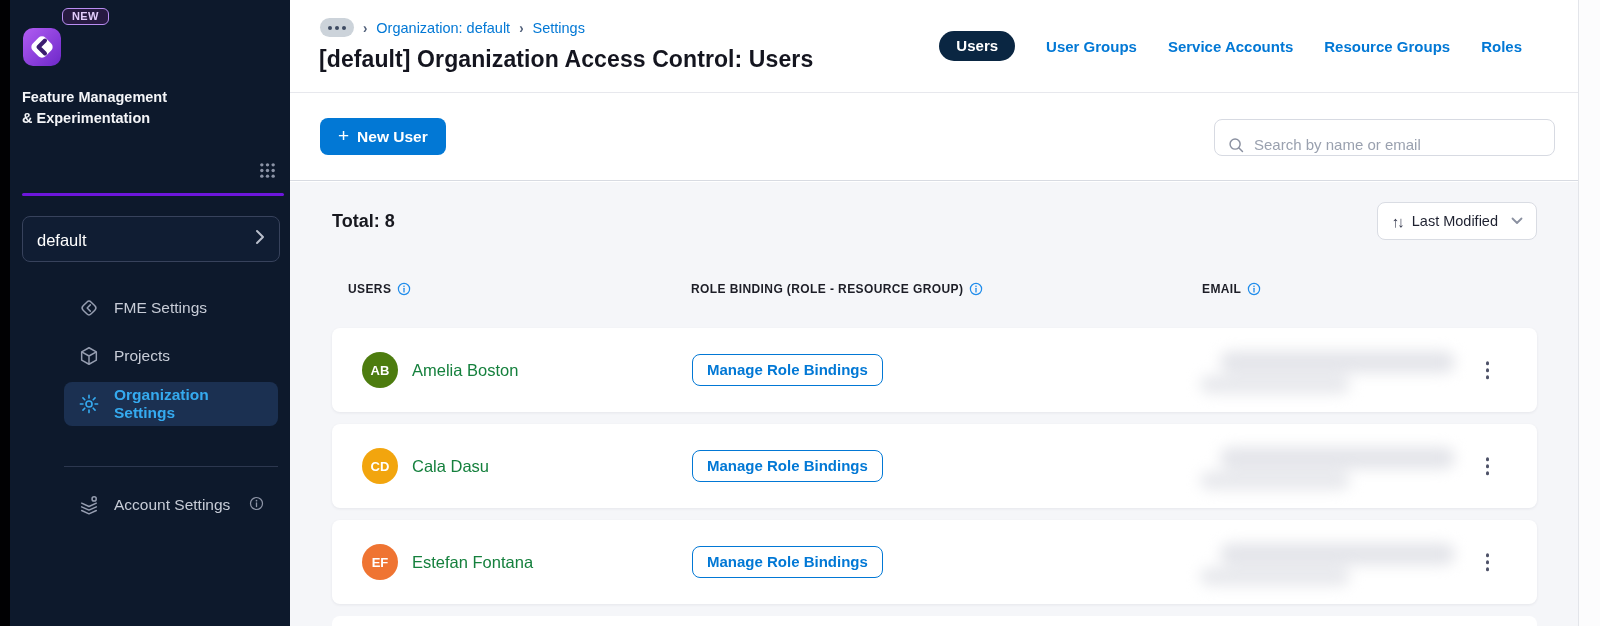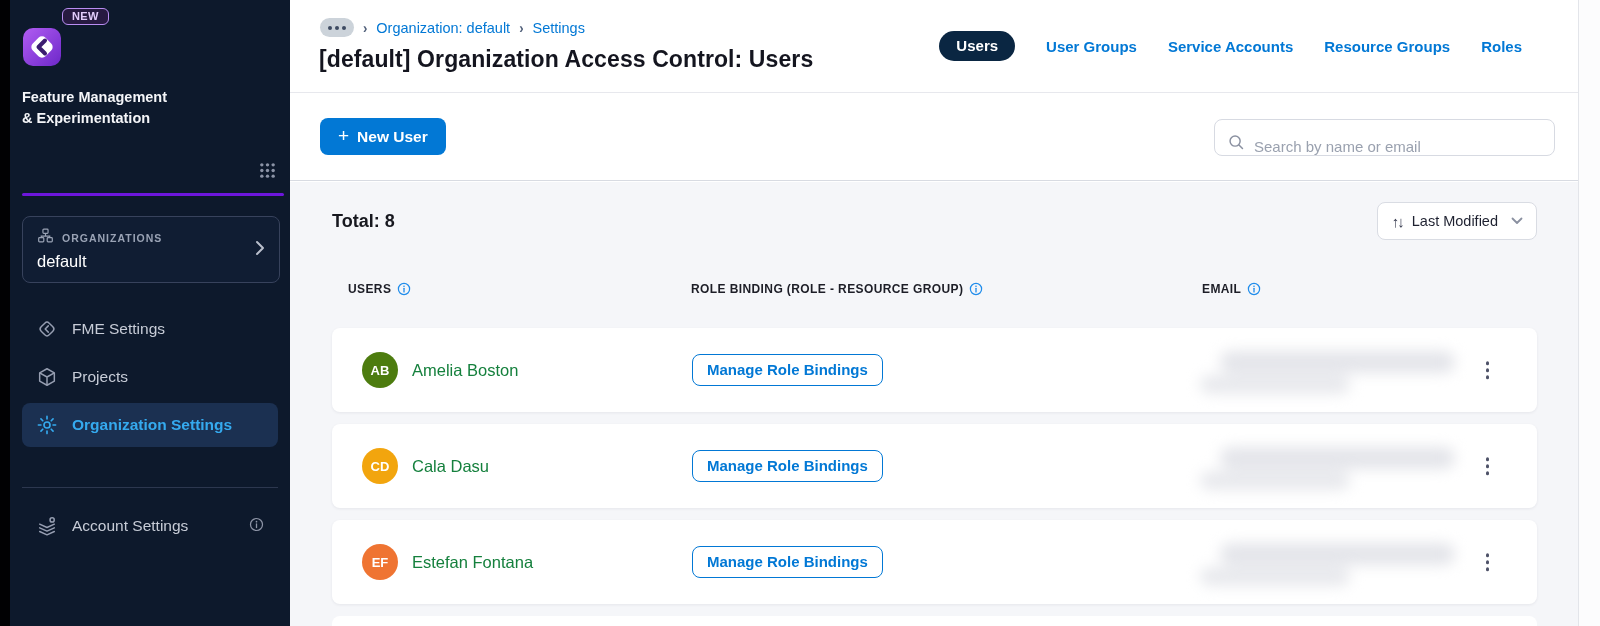--- a/index.html
+++ b/index.html
@@ -29,21 +29,21 @@
 
   .org-selector {
     position:relative; margin:20px 10px 0 12px; border:1px solid #37425c; border-radius:8px;
     padding:10px 14px 11px; cursor:pointer; background:#101d33;
   }
   .org-top { display:flex; align-items:center; gap:8px; }
   .org-label { color:#9aa3b5; font-size:10.5px; font-weight:700; letter-spacing:1px; }
   .org-name { color:#fff; font-size:16.5px; margin-top:4px; }
   .org-chevron { position:absolute; right:14px; top:50%; transform:translateY(-50%); }
 
-  .nav { margin-top:24px; }
+  .nav { margin-top:24px;padding-left:42px; }
   .nav-item {
     display:flex; align-items:center; gap:14px; height:44px; margin:4px 12px; padding:0 14px;
     color:#c7ccd7; font-size:15.5px; border-radius:8px; cursor:pointer;
   }
   .nav-item .nicon { width:22px; height:22px; flex:0 0 22px; display:flex; align-items:center; justify-content:center; }
   .nav-item.active { background:#1b3051; color:#35aaef; font-weight:700; }
   .nav-divider { height:1px; background:#2c374f; margin:40px 12px 16px; }
   .nav-item .right-info { margin-left:auto; }
 
   
@@ -73,21 +73,21 @@
     border:none; border-radius:8px; font-size:15.5px; font-weight:700; padding:0 18px;
     display:flex; align-items:center; gap:8px; cursor:pointer; font-family:inherit;
   }
   .btn-new .plus { font-size:19px; font-weight:400; margin-top:-2px; }
   .sub-tabs { position:absolute; left:0; bottom:-1px; width:1288px; display:flex; justify-content:center; gap:58px; }
   .sub-tab { padding:0 6px 13px; font-size:16px; color:#0278d5; font-weight:500; cursor:pointer; border-bottom:3px solid transparent; }
   .sub-tab.active { border-bottom-color:#0278d5; font-weight:600; }
   .search-box {
     position:absolute; right:23px; top:25px; width:341px; height:37px;
     border:1px solid #d7dae2; border-radius:8px; background:#fff;
-    display:flex; align-items:flex-end; gap:9px; padding:0 12px;
+    display:flex; align-items:flex-start; gap:9px; padding:16px 12px;
   }
   .search-box input {
     flex:1; border:none; outline:none; font-size:15px; color:#333; background:transparent; font-family:inherit;
   }
   .search-box input::placeholder { color:#9aa1af; }
 
   .content { position:absolute; top:182px; left:0; width:1288px; height:444px; background:#f5f6f9; overflow:hidden; }
   .gutter { position:absolute; top:0; left:1288px; width:22px; height:100%; background:#fcfcfd; border-left:1px solid #e3e5ea; }
 
   .total-row { position:absolute; top:20px; left:42px; right:41px; display:flex; justify-content:space-between; align-items:center; }
@@ -165,31 +165,20 @@
             <circle cx="3" cy="15" r="1.8"></circle>
               <circle cx="9" cy="15" r="1.8"></circle>
               <circle cx="15" cy="15" r="1.8"></circle>
           </svg>
         </div>
       </div>
     </div>
     <div class="brand-underline"></div>
 
     <div class="org-selector">
-      <div class="org-top">
-        <span>
-          <svg viewBox="0 0 20 20" width="17" height="17" fill="none" stroke="#9aa3b5" stroke-width="1.4">
-            <rect x="7" y="2.5" width="6" height="5" rx="1"></rect>
-            <rect x="2" y="12.5" width="6" height="5" rx="1"></rect>
-            <rect x="12" y="12.5" width="6" height="5" rx="1"></rect>
-            <path d="M10 7.5 V10 M5 12.5 V10.8 H15 V12.5"></path>
-          </svg>
-        </span>
-        <span class="org-label">ORGANIZATIONS</span>
-      </div>
       <div class="org-name">default</div>
       <span class="org-chevron">
         <svg viewBox="0 0 10 16" width="10" height="16" fill="none" stroke="#b9bfcc" stroke-width="2" stroke-linecap="round" stroke-linejoin="round">
             <path d="M2 2 L8 8 L2 14"></path>
           </svg>
       </span>
     </div>
 
     <nav class="nav">
       <div class="nav-item">

